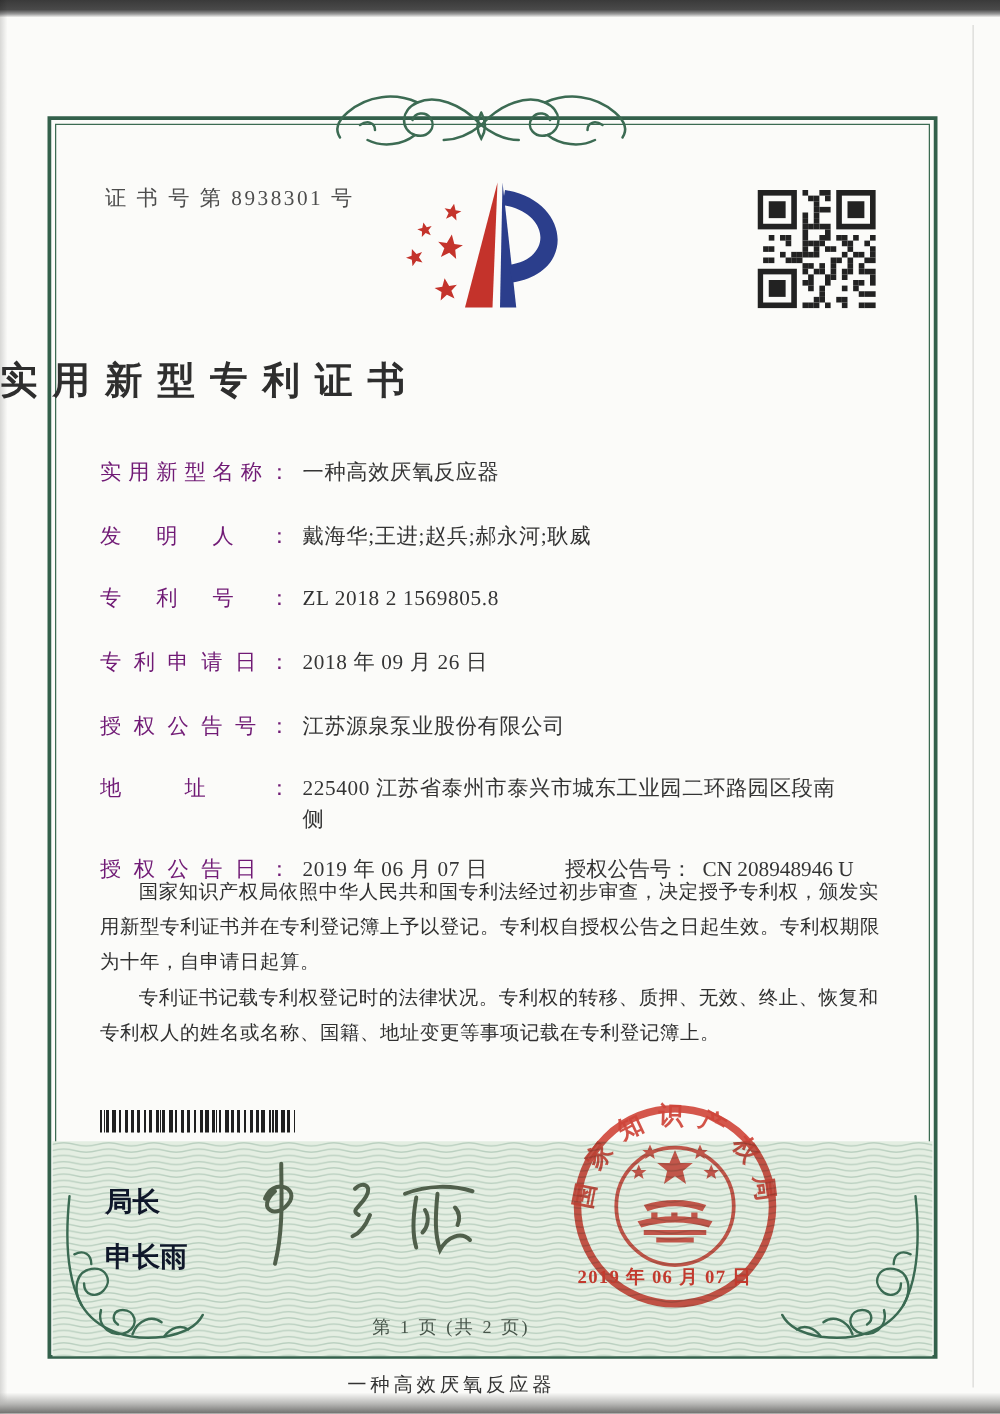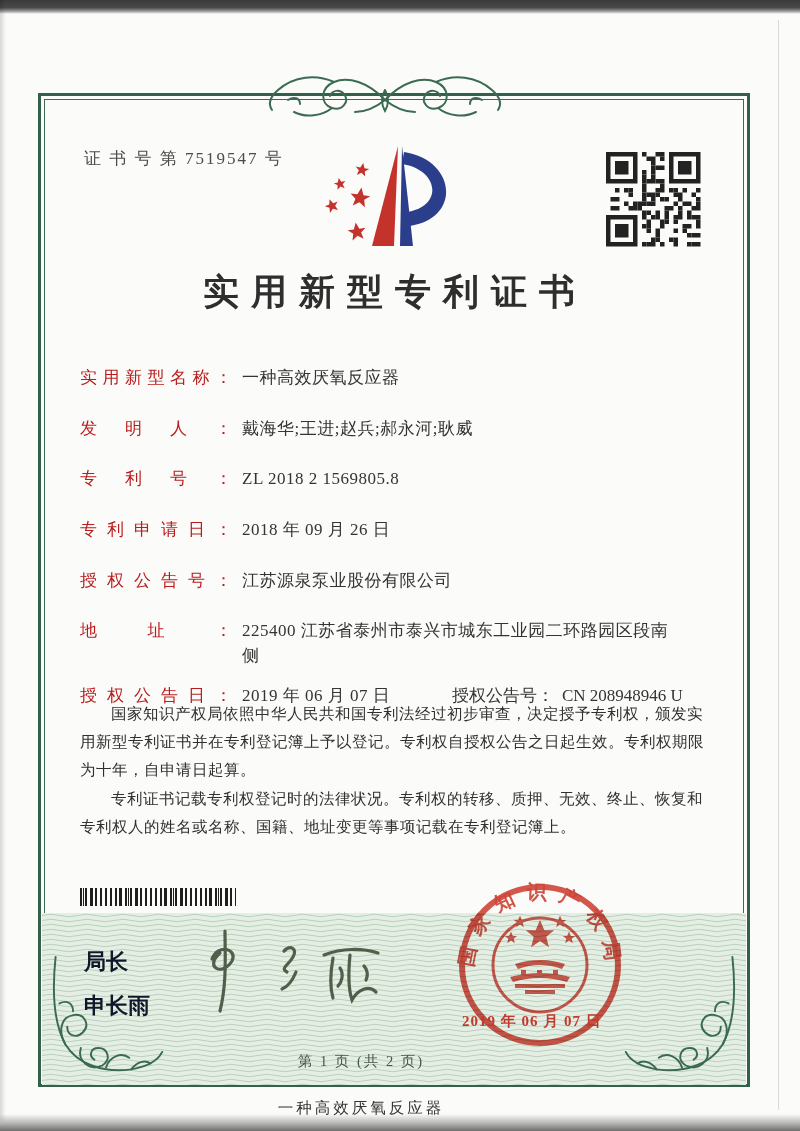--- a/index.html
+++ b/index.html
@@ -21,27 +21,27 @@
   .band svg{display:block;}
   
   .barcode{left:80px;top:888px;width:156px;height:18px;
     background:
       repeating-linear-gradient(90deg,#1f1f1f 0 2px,rgba(0,0,0,0) 2px 5px),
       repeating-linear-gradient(90deg,rgba(0,0,0,0) 0 3px,#1f1f1f 3px 4px,rgba(0,0,0,0) 4px 9px);}
   
   .cert-no{left:84px;top:147px;font-size:17px;letter-spacing:2px;color:#4c4c4c;}
   .logo{left:310px;top:140px;width:150px;height:118px;}
   .qr{left:606px;top:152px;width:95px;height:95px;}
-  .title{left:0;top:268px;width:790px;text-align:center;font-size:36px;font-weight:700;
+  .title{left:0;top:284px;width:790px;text-align:left;font-size:30px;font-weight:700;
     letter-spacing:12px;color:#2e2e2e;}
   
   .fields{left:80px;top:366px;width:612px;font-size:17px;color:#343434;}
   .frow{display:flex;margin-bottom:26px;line-height:1.45;}
   .frow.addr{margin-bottom:6px;}
-  .flabel{flex:0 0 152px;text-align:justify;text-align-last:justify;color:#b91c1c;}
+  .flabel{flex:0 0 152px;text-align:justify;text-align-last:justify;color:#701a75;}
   .fvalue{flex:1;margin-left:10px;letter-spacing:.5px;}
   .grow{display:flex;margin-top:16px;}
   .gpair1{display:flex;width:372px;}
   .gpair2{display:flex;text-align:center;}
   .gpair2 .flabel2{margin-right:8px;}
   
   .paras{left:80px;top:700px;width:624px;font-size:15.5px;line-height:1.82;color:#303030;
     letter-spacing:.5px;}
   .paras p{margin:0;text-indent:2em;}
   
@@ -113,21 +113,21 @@
   <g stroke="#3a6a52" fill="none" stroke-width="2" stroke-linecap="round">
     <path d="M8,2 C4,40 6,70 18,92 C30,112 56,122 86,118 C104,115 114,108 118,100"></path>
     <path d="M18,92 C10,78 14,64 26,62 C38,60 44,72 36,80 C30,86 20,84 20,74"></path>
     <path d="M34,96 C30,110 44,120 56,114 C66,108 62,96 52,96 C44,96 42,104 48,108"></path>
     <path d="M60,116 C64,104 76,100 84,106"></path>
     <path d="M12,50 C20,46 26,50 26,58"></path>
     <path d="M86,118 C92,110 100,108 106,112"></path>
   </g>
 </svg>
 
-<div class="abs cert-no">证 书 号 第 7519547 号</div>
+<div class="abs cert-no">证 书 号 第 8938301 号</div>
 
 <svg class="abs logo" viewBox="0 0 150 118">
   <defs>
     <path id="st" d="M0,-10 L2.9,-3.1 L9.5,-3.1 L4.2,1.2 L5.9,8.1 L0,4 L-5.9,8.1 L-4.2,1.2 L-9.5,-3.1 L-2.9,-3.1 Z"></path>
   </defs>
   <g fill="#c4332b">
     <use href="#st" transform="translate(30,44) scale(.62) rotate(-12)"></use>
     <use href="#st" transform="translate(52,30) scale(.72) rotate(10)"></use>
     <use href="#st" transform="translate(22,66) scale(.72) rotate(-20)"></use>
     <use href="#st" transform="translate(50,58) scale(1.05) rotate(8)"></use>

